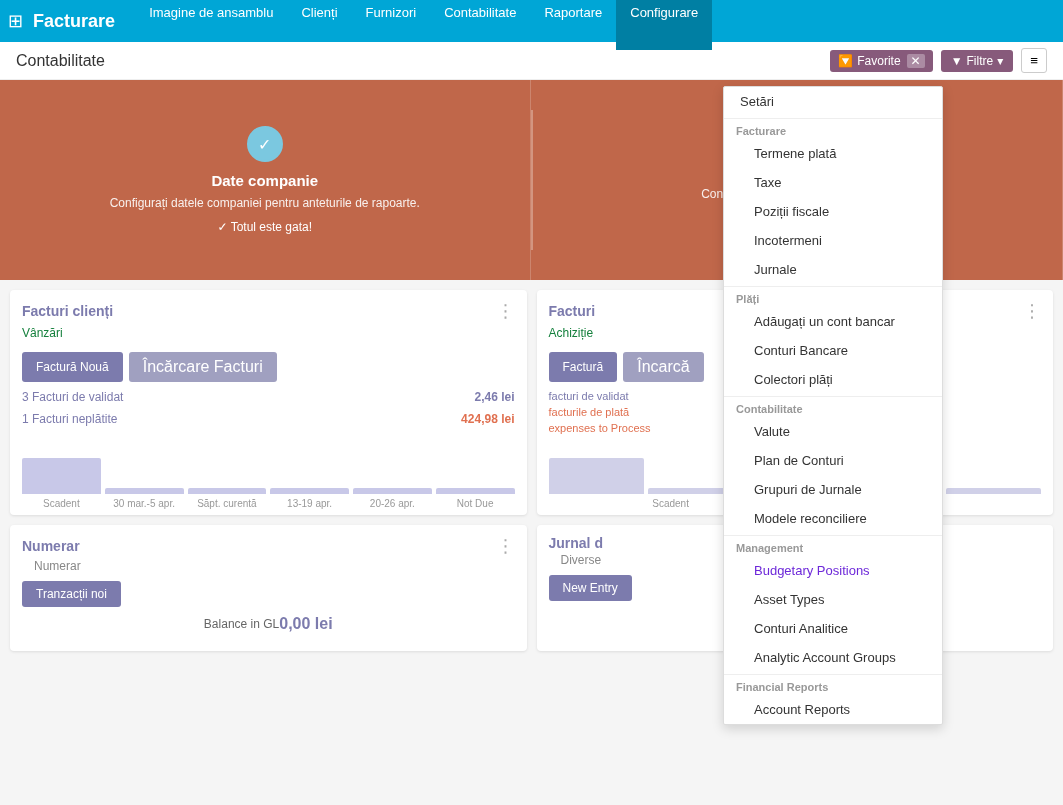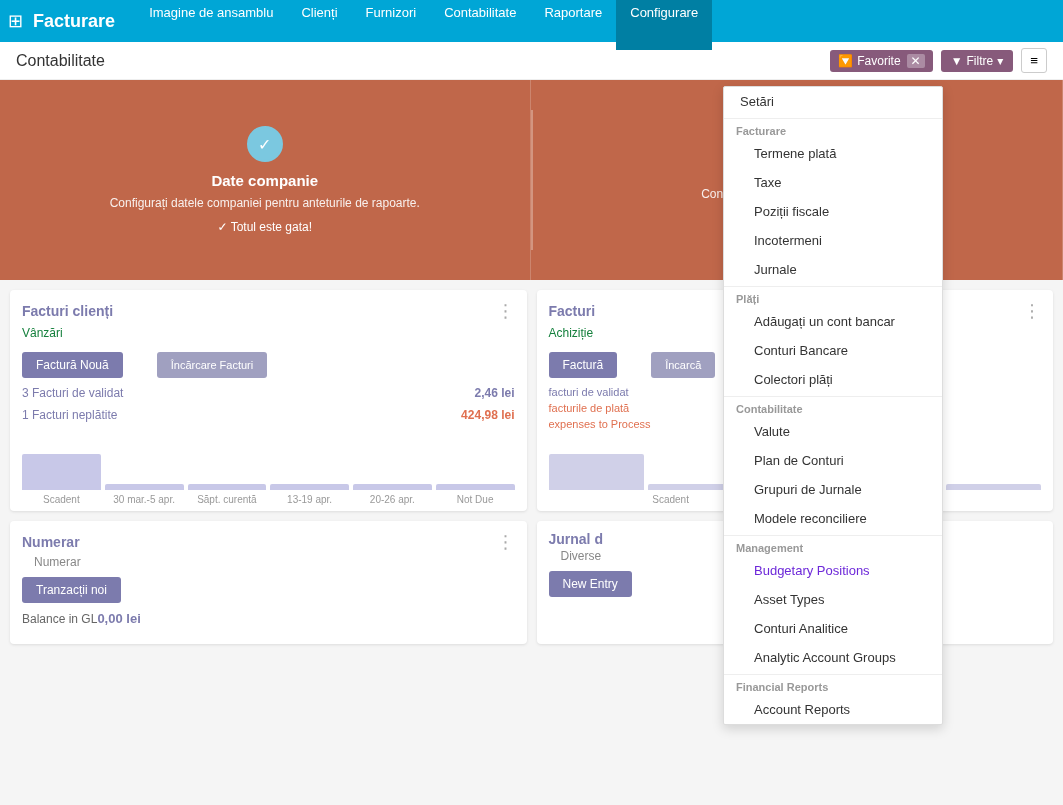--- a/index.html
+++ b/index.html
@@ -72,21 +72,21 @@
     .card-title { font-size: 14px; font-weight: bold; color: #7c7bad; }
     .card-subtitle { font-size: 12px; color: #15803d; margin-left: 12px; margin-bottom: 6px; }
     .card-body { padding: 6px 12px; }
     .card-actions { display: flex; gap: 6px; margin-bottom: 8px; }
     .btn-primary {
       background: #7c7bad; color: white; border: none;
       padding: 6px 14px; border-radius: 3px; cursor: pointer; font-size: 12px;
     }
     .btn-secondary {
       background: #a0a0c0; color: white; border: none;
-      padding: 6px 14px; border-radius: 3px; cursor: pointer; font-size: 11px; margin-left: 28px;
+      padding: 6px 14px; border-radius: 3px; cursor: pointer; font-size: 16px;
     }
     .btn-new-entry {
       background: #7c7bad; color: white; border: none;
       padding: 6px 14px; border-radius: 3px; cursor: pointer; font-size: 12px;
     }
     .card-stats { display: flex; justify-content: space-between; font-size: 12px; margin-bottom: 8px; }
     .stat-label { color: #7c7bad; }
     .stat-value { color: #7c7bad; font-weight: bold; }
     .stat-value.orange { color: #e07050; }
 
@@ -97,21 +97,21 @@
     .chart-label { flex: 1; text-align: center; min-width: 30px; }
 
     
     .cards-bottom { display: flex; gap: 10px; padding: 10px; }
 
     .card-small { background: white; border-radius: 4px; flex: 1; box-shadow: 0 1px 3px rgba(0,0,0,0.1); padding: 10px 12px; }
     .card-small .card-title { font-size: 14px; font-weight: bold; color: #7c7bad; }
     .card-small .card-subtitle { font-size: 12px; color: #888; }
     .card-small .balance-row { display: flex; justify-content: space-between; align-items: center; margin: 8px 0; }
     .card-small .balance-label { font-size: 12px; color: #666; }
-    .card-small .balance-value { font-size: 13px; color: #7c7bad; font-weight: bold; }
+    .card-small .balance-value { font-size: 16px; color: #7c7bad; font-weight: bold; }
     .dropdown-menu {
       position: absolute; top: 42px; right: 120px;
       background: white; border: 1px solid #ddd;
       box-shadow: 0 4px 12px rgba(0,0,0,0.15);
       min-width: 220px; z-index: 300;
       border-radius: 2px;
       margin-top: 44px;
     }
     .menu-item {
       padding: 7px 16px; cursor: pointer; font-size: 13px; color: #333;
@@ -259,21 +259,21 @@
 
   <div class="card-small">
     <div style="display:flex;justify-content:space-between;align-items:center;margin-bottom:2px;">
       <span class="card-title">Numerar</span>
       <span class="three-dot">⋮</span>
     </div>
     <div class="card-subtitle">Numerar</div>
     <div style="margin: 8px 0;">
       <button class="btn-primary">Tranzacții noi</button>
     </div>
-    <div class="balance-row" style="display:flex;justify-content:flex-start;margin-top:8px;">
+    <div class="balance-row" style="display:flex;justify-content:center;margin-top:8px;">
       <span class="balance-label">Balance in GL</span>
       <span class="balance-value">0,00 lei</span>
     </div>
   </div>
 
   <div class="card-small">
     <div style="display:flex;justify-content:space-between;align-items:center;margin-bottom:2px;">
       <span class="card-title">Jurnal d</span>
     </div>
     <div class="card-subtitle">Diverse</div>

